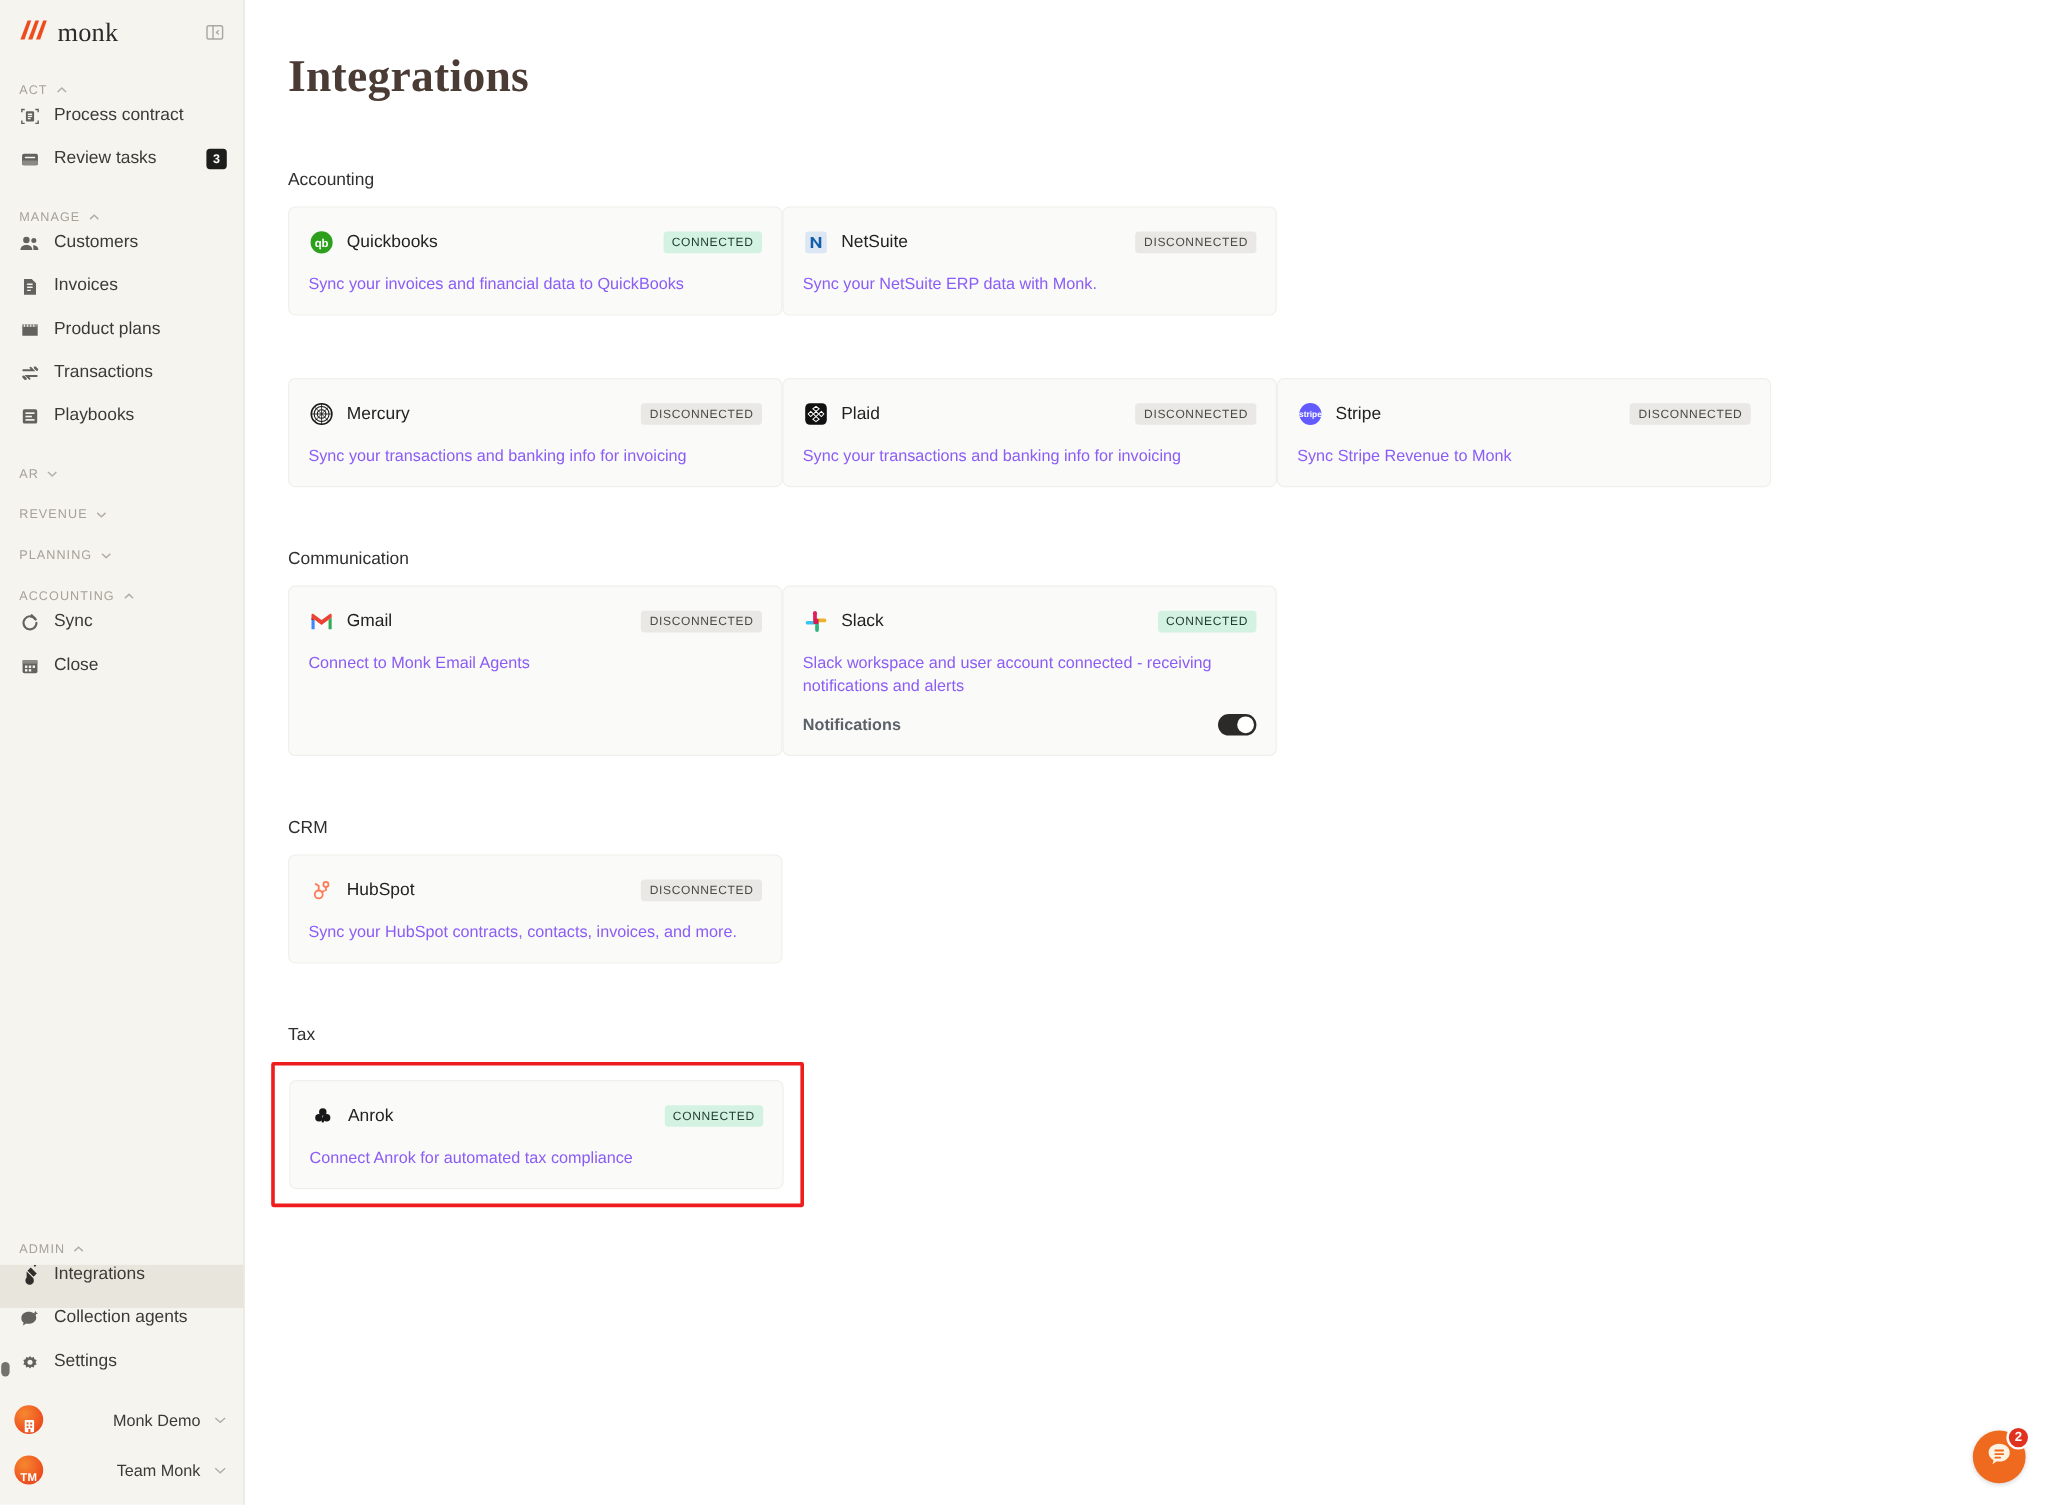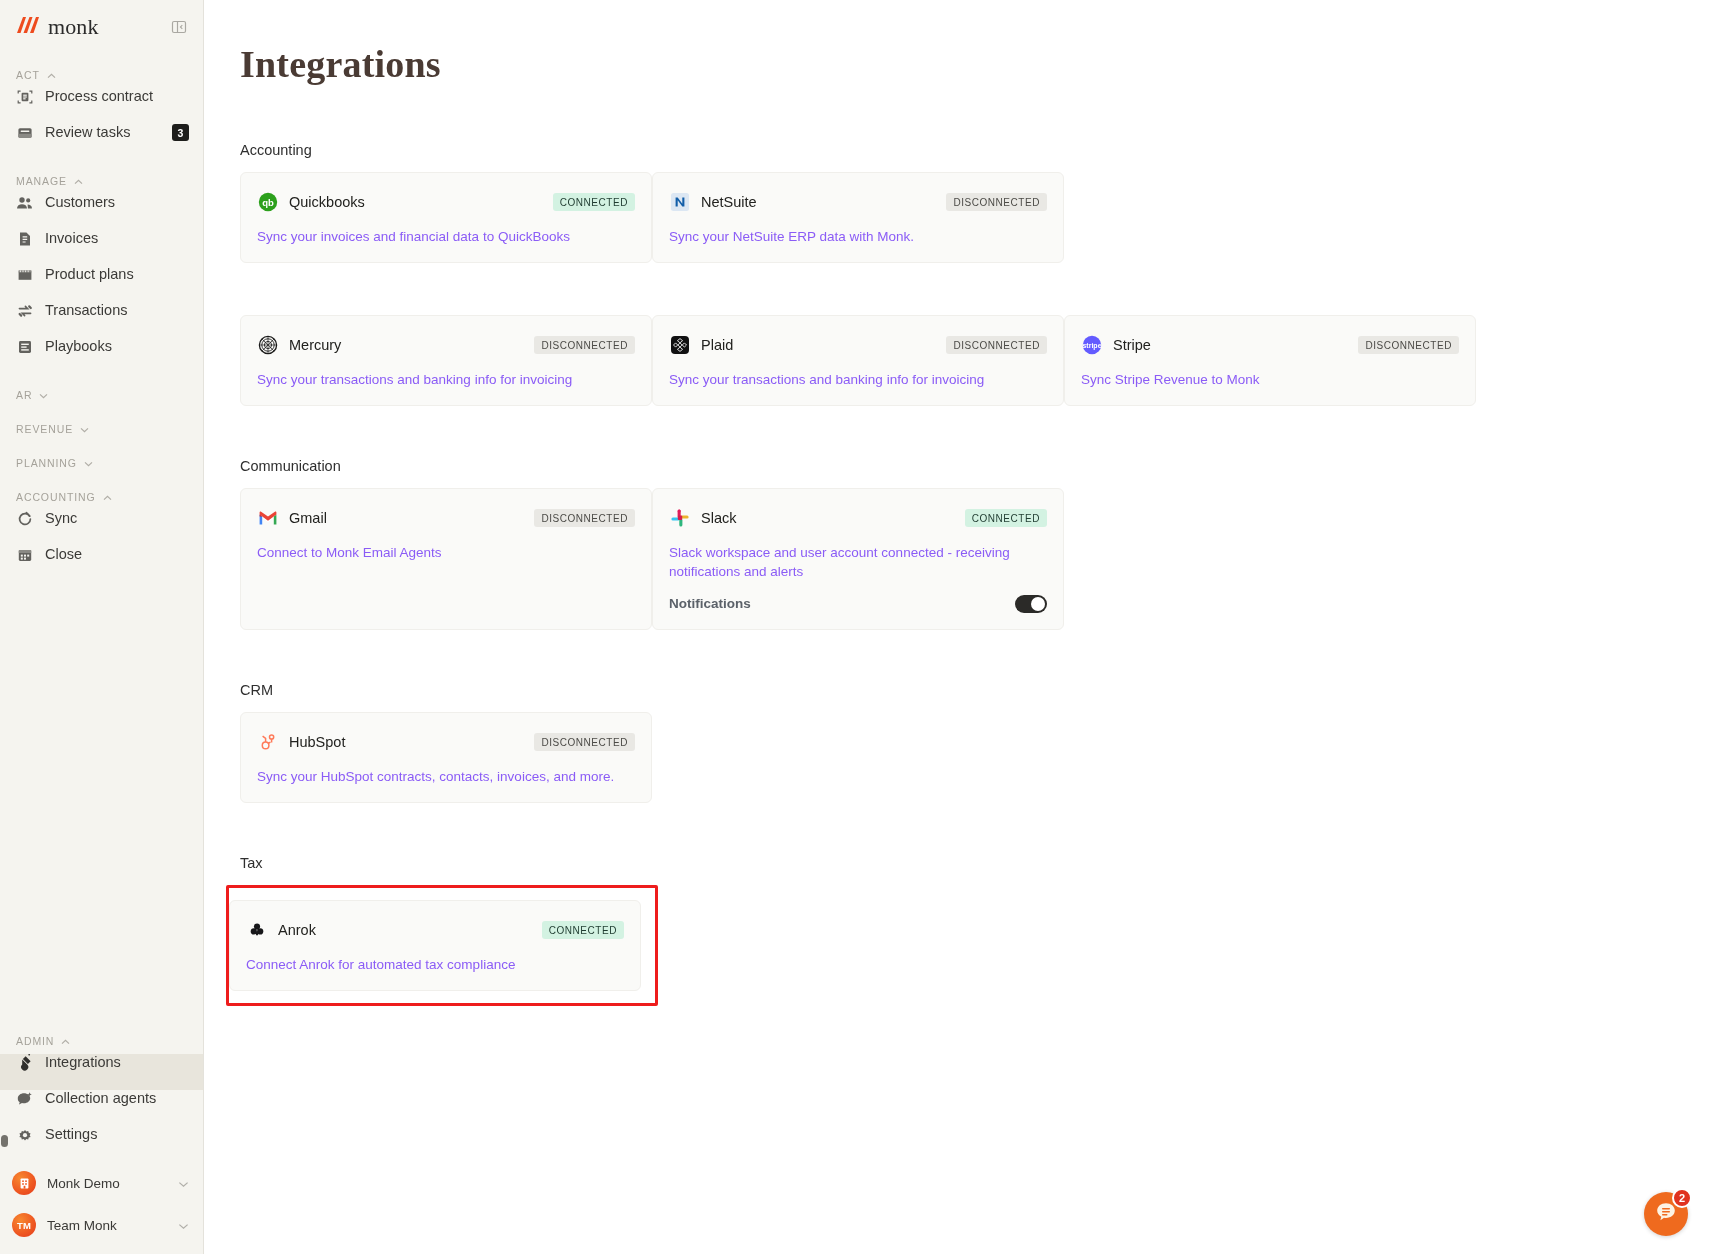--- a/index.html
+++ b/index.html
@@ -104,27 +104,27 @@
     display: flex; align-items: center;
     height: 42px;
     padding: 0 14px 0 12px;
     gap: 11px;
     cursor: pointer;
   }
   .avatar {
     width: 24px; height: 24px; flex: 0 0 24px;
     border-radius: 50%;
     background: radial-gradient(circle at 35% 30%, #f7882f 0%, #ef5a22 55%, #e3391b 100%);
-    display: flex; align-items: center; justify-content: center;
+    display: flex; align-items: flex-end; justify-content: center;
     color: #fff;
     font-size: 9.5px;
     font-weight: 700;
     letter-spacing: .2px;
   }
-  .account-row .lbl { font-size: 13.5px; color: #3b3a37; flex: 1 1 auto; }
+  .account-row .lbl { font-size: 13.5px; color: #3b3a37; flex: 1 1 auto; text-align: right; }
   .account-row .chev { opacity: .5; }
 
   .sb-scroll-thumb {
     position: absolute;
     left: 1px;
     bottom: 107px;
     width: 7px;
     height: 12px;
     border-radius: 4px;
     background: #5d5b55;
@@ -223,21 +223,21 @@
     top: 2px; right: 2px;
     width: 14px; height: 14px;
     border-radius: 50%;
     background: #fff;
   }
 
   
   .highlight-box {
     border: 3px solid #ee1c1c;
     border-radius: 2px;
-    padding: 12px 14px 12px 0;
+    padding: 12px 14px 12px 12px;
     display: inline-block;
     margin-left: -14px;
   }
   .highlight-box .card { width: 412px; flex: 0 0 412px; }
 
   
   .fab {
     position: absolute;
     right: 22px;
     bottom: 18px;

